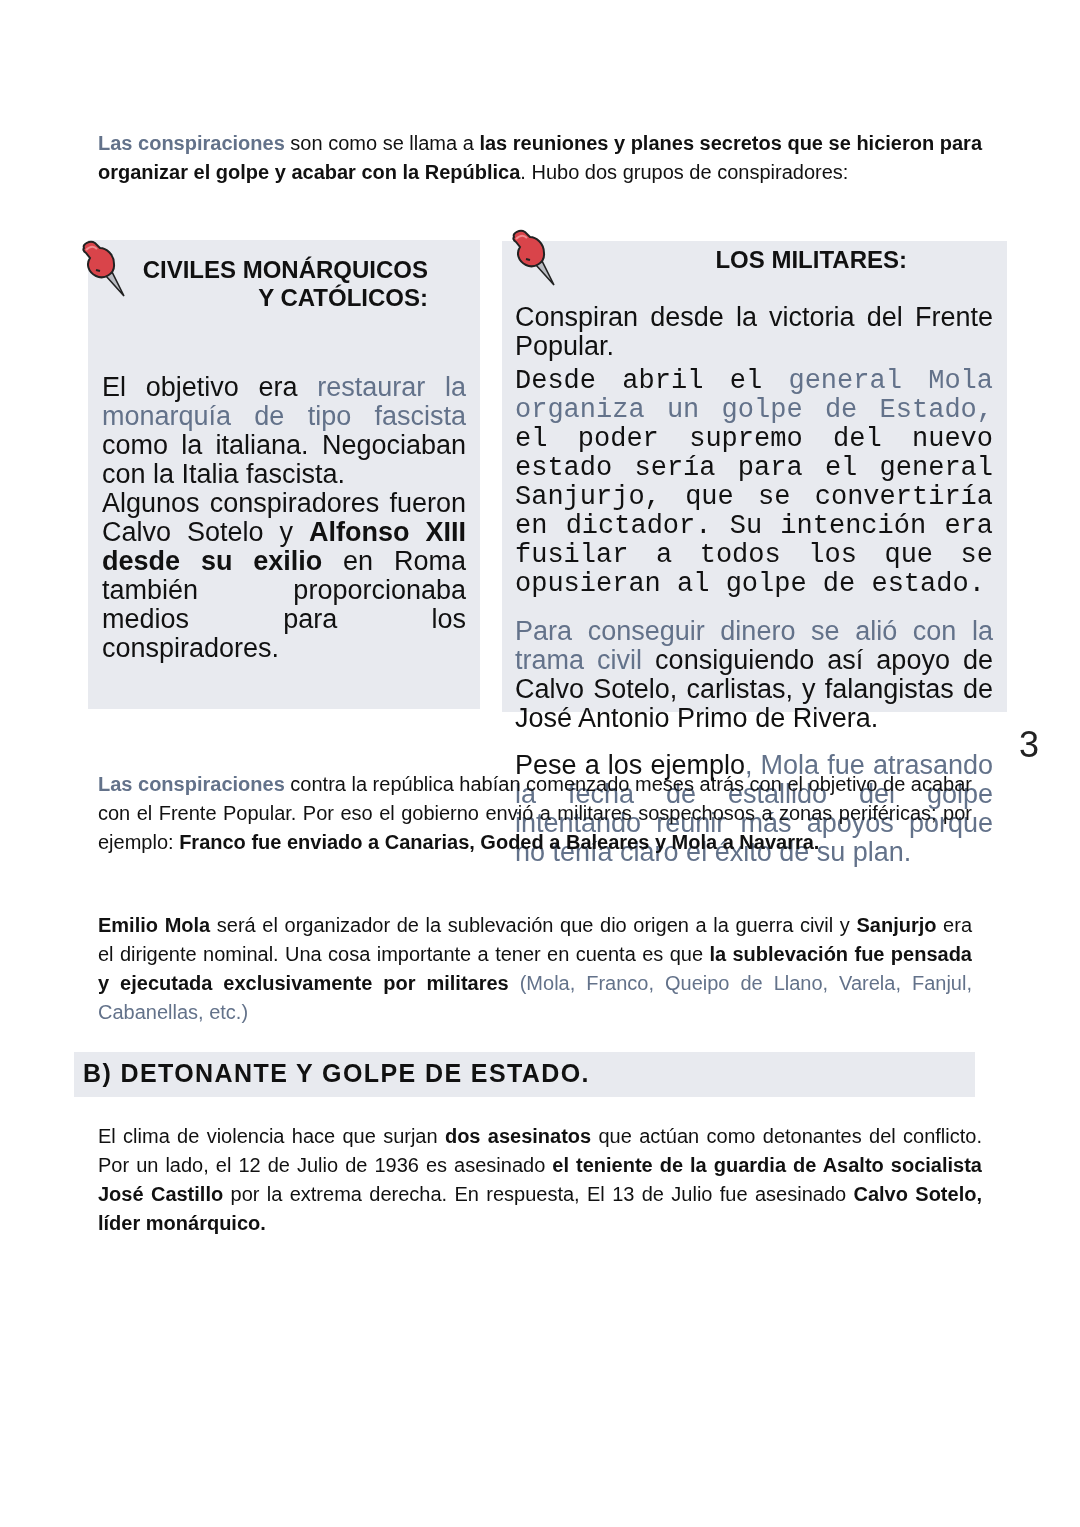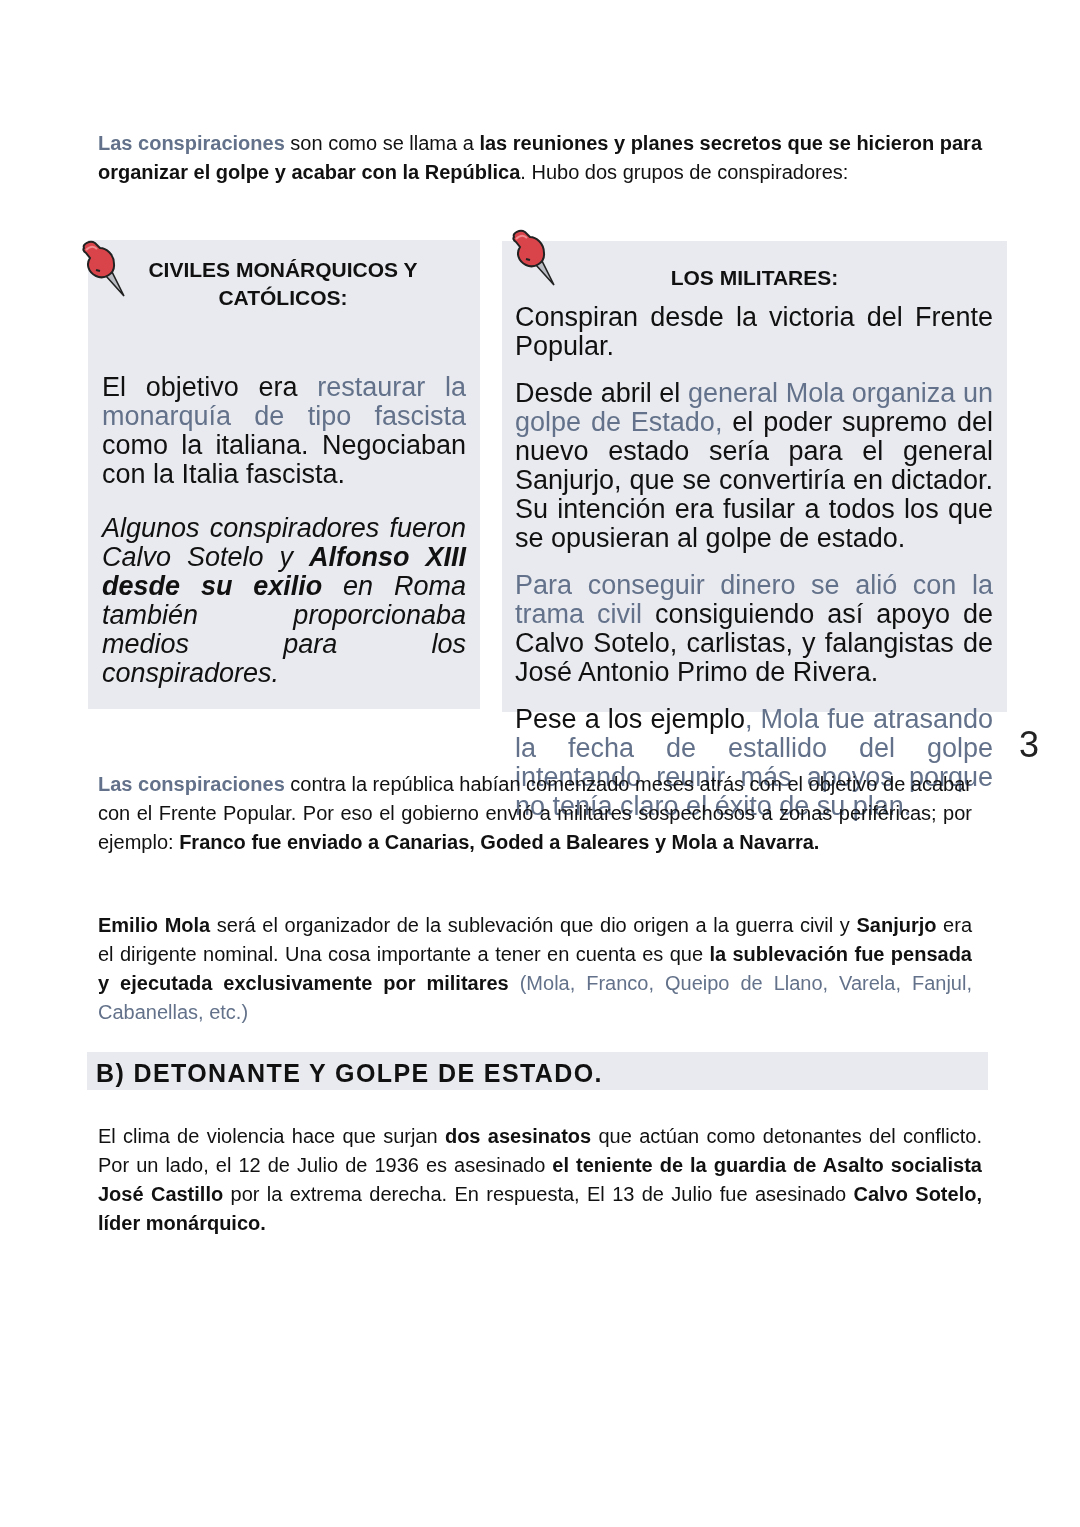--- a/index.html
+++ b/index.html
@@ -2,55 +2,55 @@
 <html><head>
 <meta charset="utf-8">
 <style>
   html, body { margin: 0; padding: 0; background: #ffffff; }
   body { width: 1080px; height: 1527px; position: relative; overflow: hidden;
          font-family: "Liberation Sans", sans-serif; color: #111111; }
   .para { position: absolute; font-size: 20px; line-height: 29px; text-align: justify; }
   .accent { color: #63728a; }
   b { font-weight: bold; color: #111; }
   .box { position: absolute; background: #e8eaef; }
-  .box-title { font-weight: bold; font-size: 21px; line-height: 28px; text-align: center; }
+  .box-title { font-weight: bold; font-size: 24px; line-height: 28px; text-align: right; }
   .box p { margin: 0; font-size: 27px; line-height: 29px; text-align: justify; }
   .pin { position: absolute; width: 52px; height: 60px; }
-  .section-bar { position: absolute; left: 87px; top: 1052px; width: 901px; height: 38px;
+  .section-bar { position: absolute; left: 74px; top: 1052px; width: 901px; height: 45px;
                  background: #e8eaef; }
   .section-bar span { position: absolute; left: 9px; top: 7px; font-size: 25px; font-weight: bold;
                       letter-spacing: 1.4px; }
   .page-num { position: absolute; left: 1019px; top: 724px; font-size: 36px; color: #222; }
 </style>
 </head>
 <body>
 
 <div class="para" style="left:98px; top:129px; width:884px; line-height:29px;">
   <b class="accent" style="color:#63728a;">Las conspiraciones</b><span> son como se llama a </span><b>las reuniones y planes secretos que se hicieron para organizar el golpe y acabar con la República</b><span>. Hubo dos grupos de conspiradores:</span>
 </div>
 
 <div class="box" style="left:88px; top:240px; width:392px; height:469px;">
   <div class="box-title" style="position:absolute; left:50px; top:16px; width:290px;">CIVILES MONÁRQUICOS Y CATÓLICOS:</div>
   <div style="position:absolute; left:14px; top:98px; width:364px;">
     <p style="margin-top:35px;"><span>El objetivo era </span><span class="accent">restaurar la monarquía de tipo fascista</span><span> como la italiana. Negociaban con la Italia fascista.</span></p>
-    <p style="margin-top:25px;font-style:italic;"><span>Algunos conspiradores fueron Calvo Sotelo y </span><b>Alfonso XIII desde su exilio</b><span> en Roma también proporcionaba medios para los conspiradores.</span></p>
+    <p style=""><span>Algunos conspiradores fueron Calvo Sotelo y </span><b>Alfonso XIII desde su exilio</b><span> en Roma también proporcionaba medios para los conspiradores.</span></p>
   </div>
 </div>
 <svg class="pin" style="left:78px; top:240px;" viewBox="0 0 52 60">
   <polygon points="28,36 46,56 34,32" fill="#b9bcc2" stroke="#222" stroke-width="1.6"></polygon>
   <path d="M6,8 C4,4 12,0 17,3 L22,8 C28,8 36,14 36,24 C37,34 26,40 18,36 C10,32 8,24 12,18 L8,13 C5,11 5,9 6,8 Z" fill="#d9444a" stroke="#222" stroke-width="2"></path>
   <path d="M8,10 C12,6 16,6 19,9" fill="none" stroke="#f08a8e" stroke-width="2"></path>
   <line x1="18" y1="30" x2="22" y2="31" stroke="#222" stroke-width="2"></line>
 </svg>
 
 <div class="box" style="left:502px; top:241px; width:505px; height:471px;">
-  <div class="box-title" style="position:absolute; left:100px; top:23px; width:305px;">LOS MILITARES:</div>
+  <div class="box-title" style="position:absolute; left:100px; top:5px; width:305px;">LOS MILITARES:</div>
   <div style="position:absolute; left:13px; top:62px; width:478px;">
     <p><span>Conspiran desde la victoria del Frente Popular.</span></p>
-    <p style="margin-top:18px;"><span>Desde abril el </span><span class="accent">general Mola organiza un golpe de Estado,</span><span> el poder supremo del nuevo estado sería para el general Sanjurjo, que se convertiría en dictador. Su intención era fusilar a todos los que se opusieran al golpe de estado.</span></p>
+    <p style="margin-top:6px;font-family:Liberation Mono, monospace;"><span>Desde abril el </span><span class="accent">general Mola organiza un golpe de Estado,</span><span> el poder supremo del nuevo estado sería para el general Sanjurjo, que se convertiría en dictador. Su intención era fusilar a todos los que se opusieran al golpe de estado.</span></p>
     <p style="margin-top:18px;"><span class="accent">Para conseguir dinero se alió con la trama civil</span><span> consiguiendo así apoyo de Calvo Sotelo, carlistas, y falangistas de José Antonio Primo de Rivera.</span></p>
     <p style="margin-top:18px;"><span>Pese a los ejemplo</span><span class="accent">, Mola fue atrasando la fecha de estallido del golpe intentando reunir más apoyos porque no tenía claro el éxito de su plan.</span></p>
   </div>
 </div>
 <svg class="pin" style="left:508px; top:229px;" viewBox="0 0 52 60">
   <polygon points="28,36 46,56 34,32" fill="#b9bcc2" stroke="#222" stroke-width="1.6"></polygon>
   <path d="M6,8 C4,4 12,0 17,3 L22,8 C28,8 36,14 36,24 C37,34 26,40 18,36 C10,32 8,24 12,18 L8,13 C5,11 5,9 6,8 Z" fill="#d9444a" stroke="#222" stroke-width="2"></path>
   <path d="M8,10 C12,6 16,6 19,9" fill="none" stroke="#f08a8e" stroke-width="2"></path>
   <line x1="18" y1="30" x2="22" y2="31" stroke="#222" stroke-width="2"></line>
 </svg>

